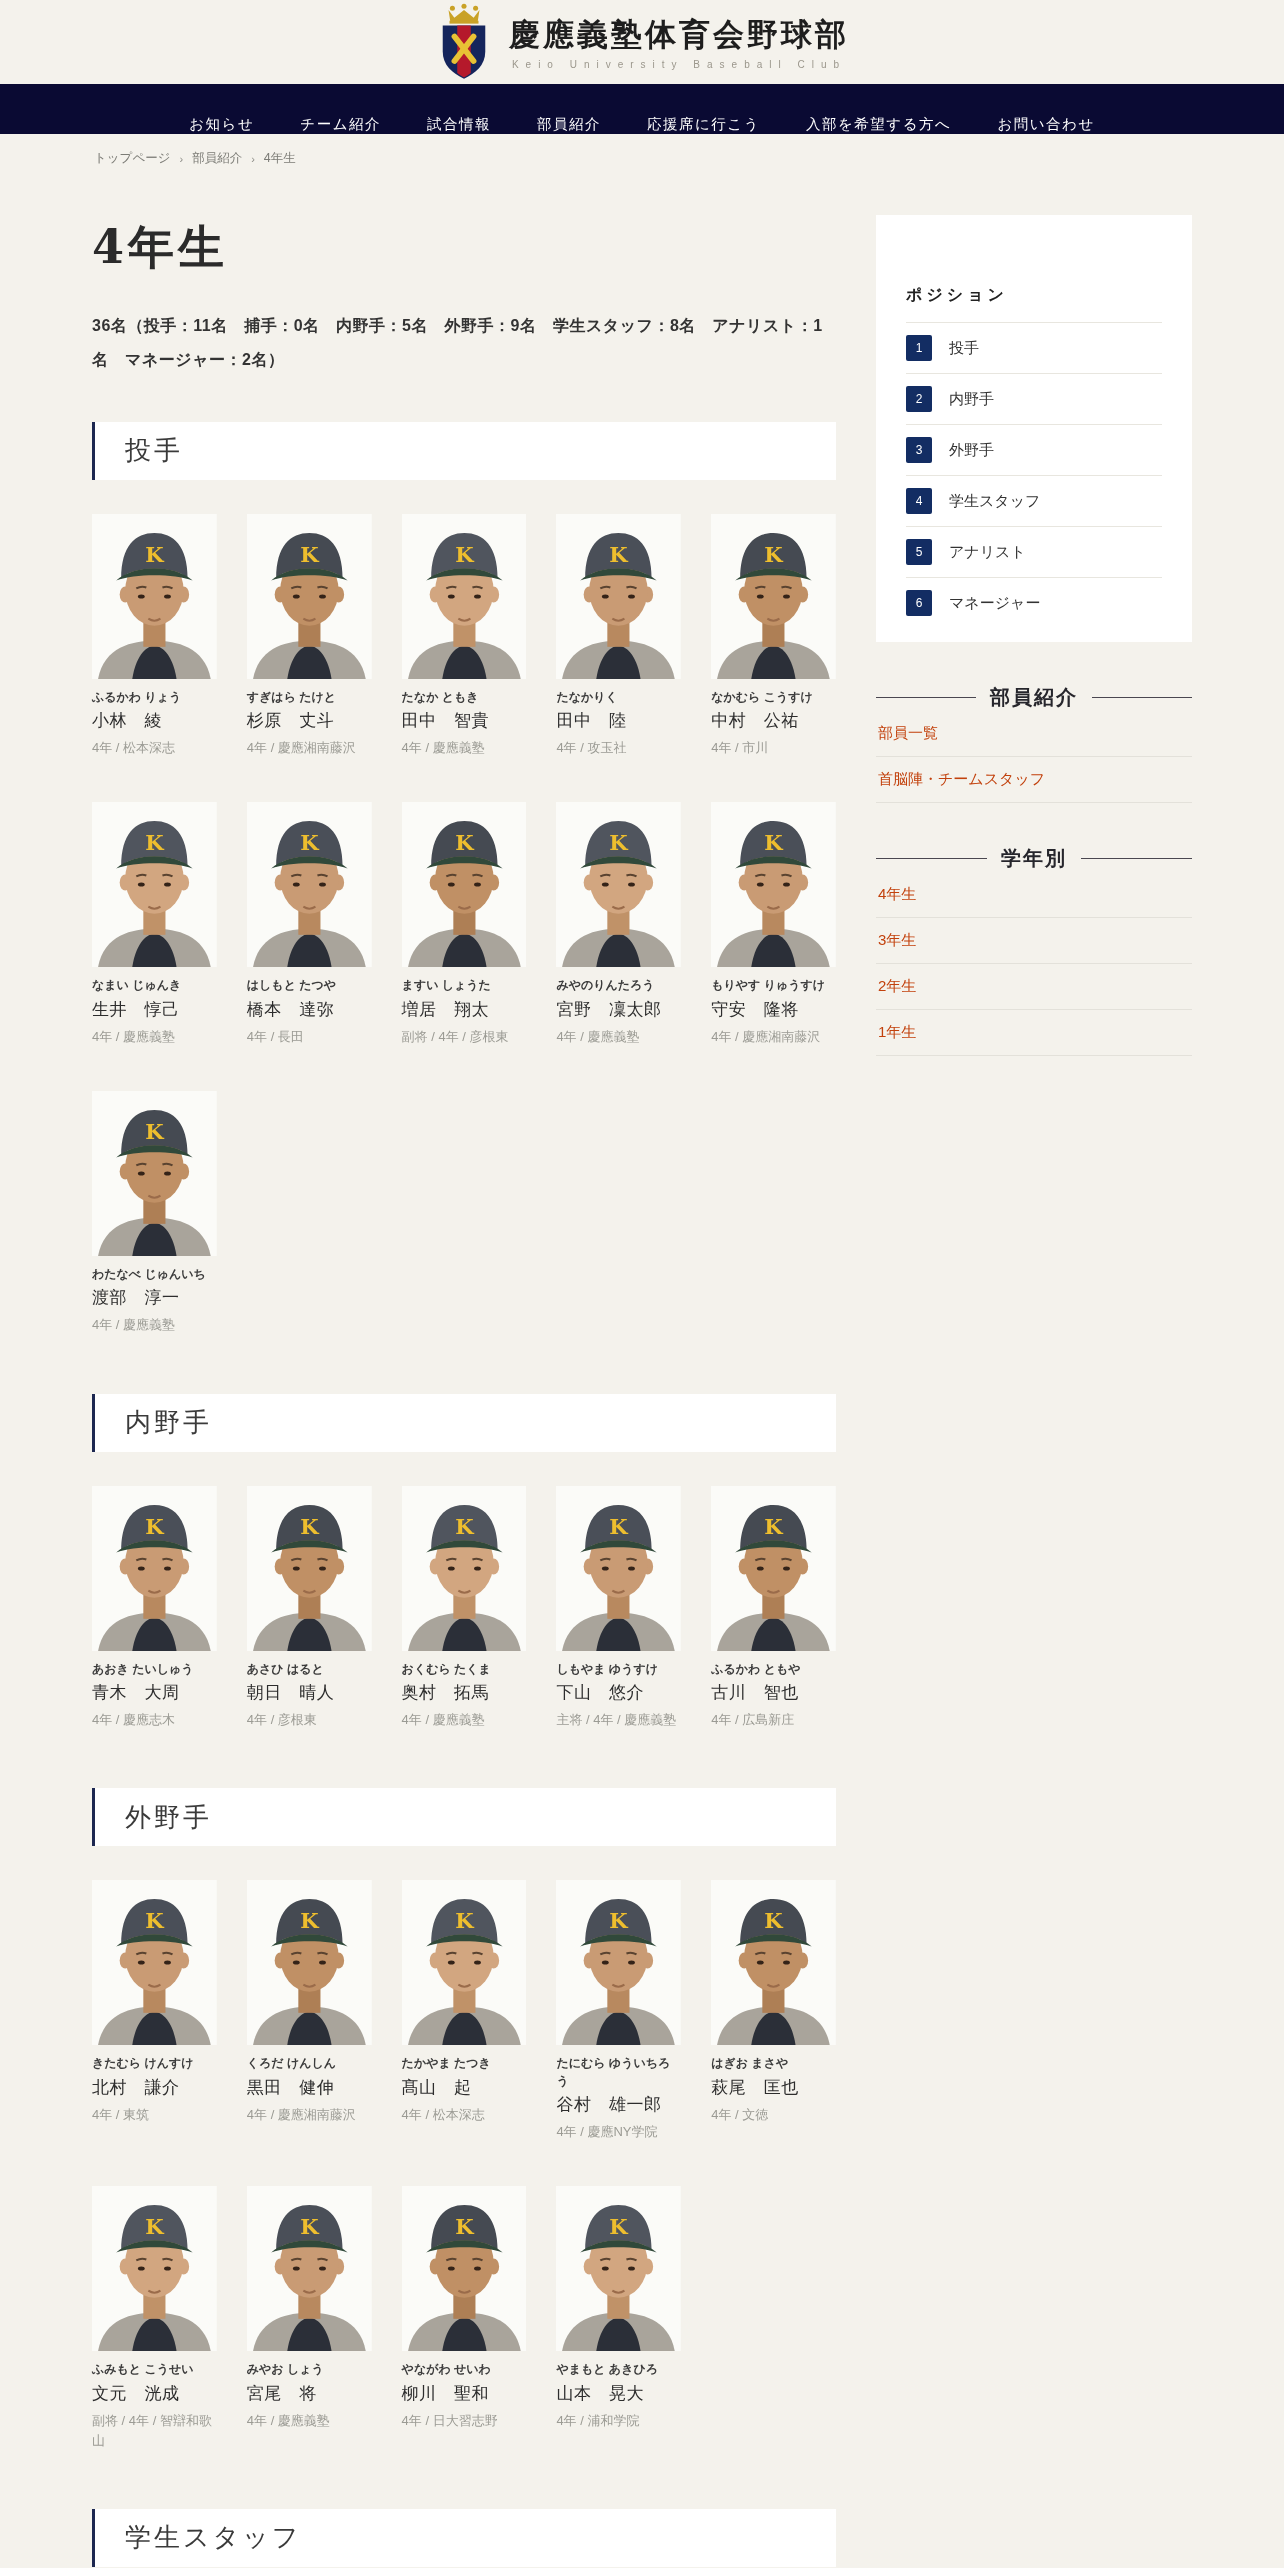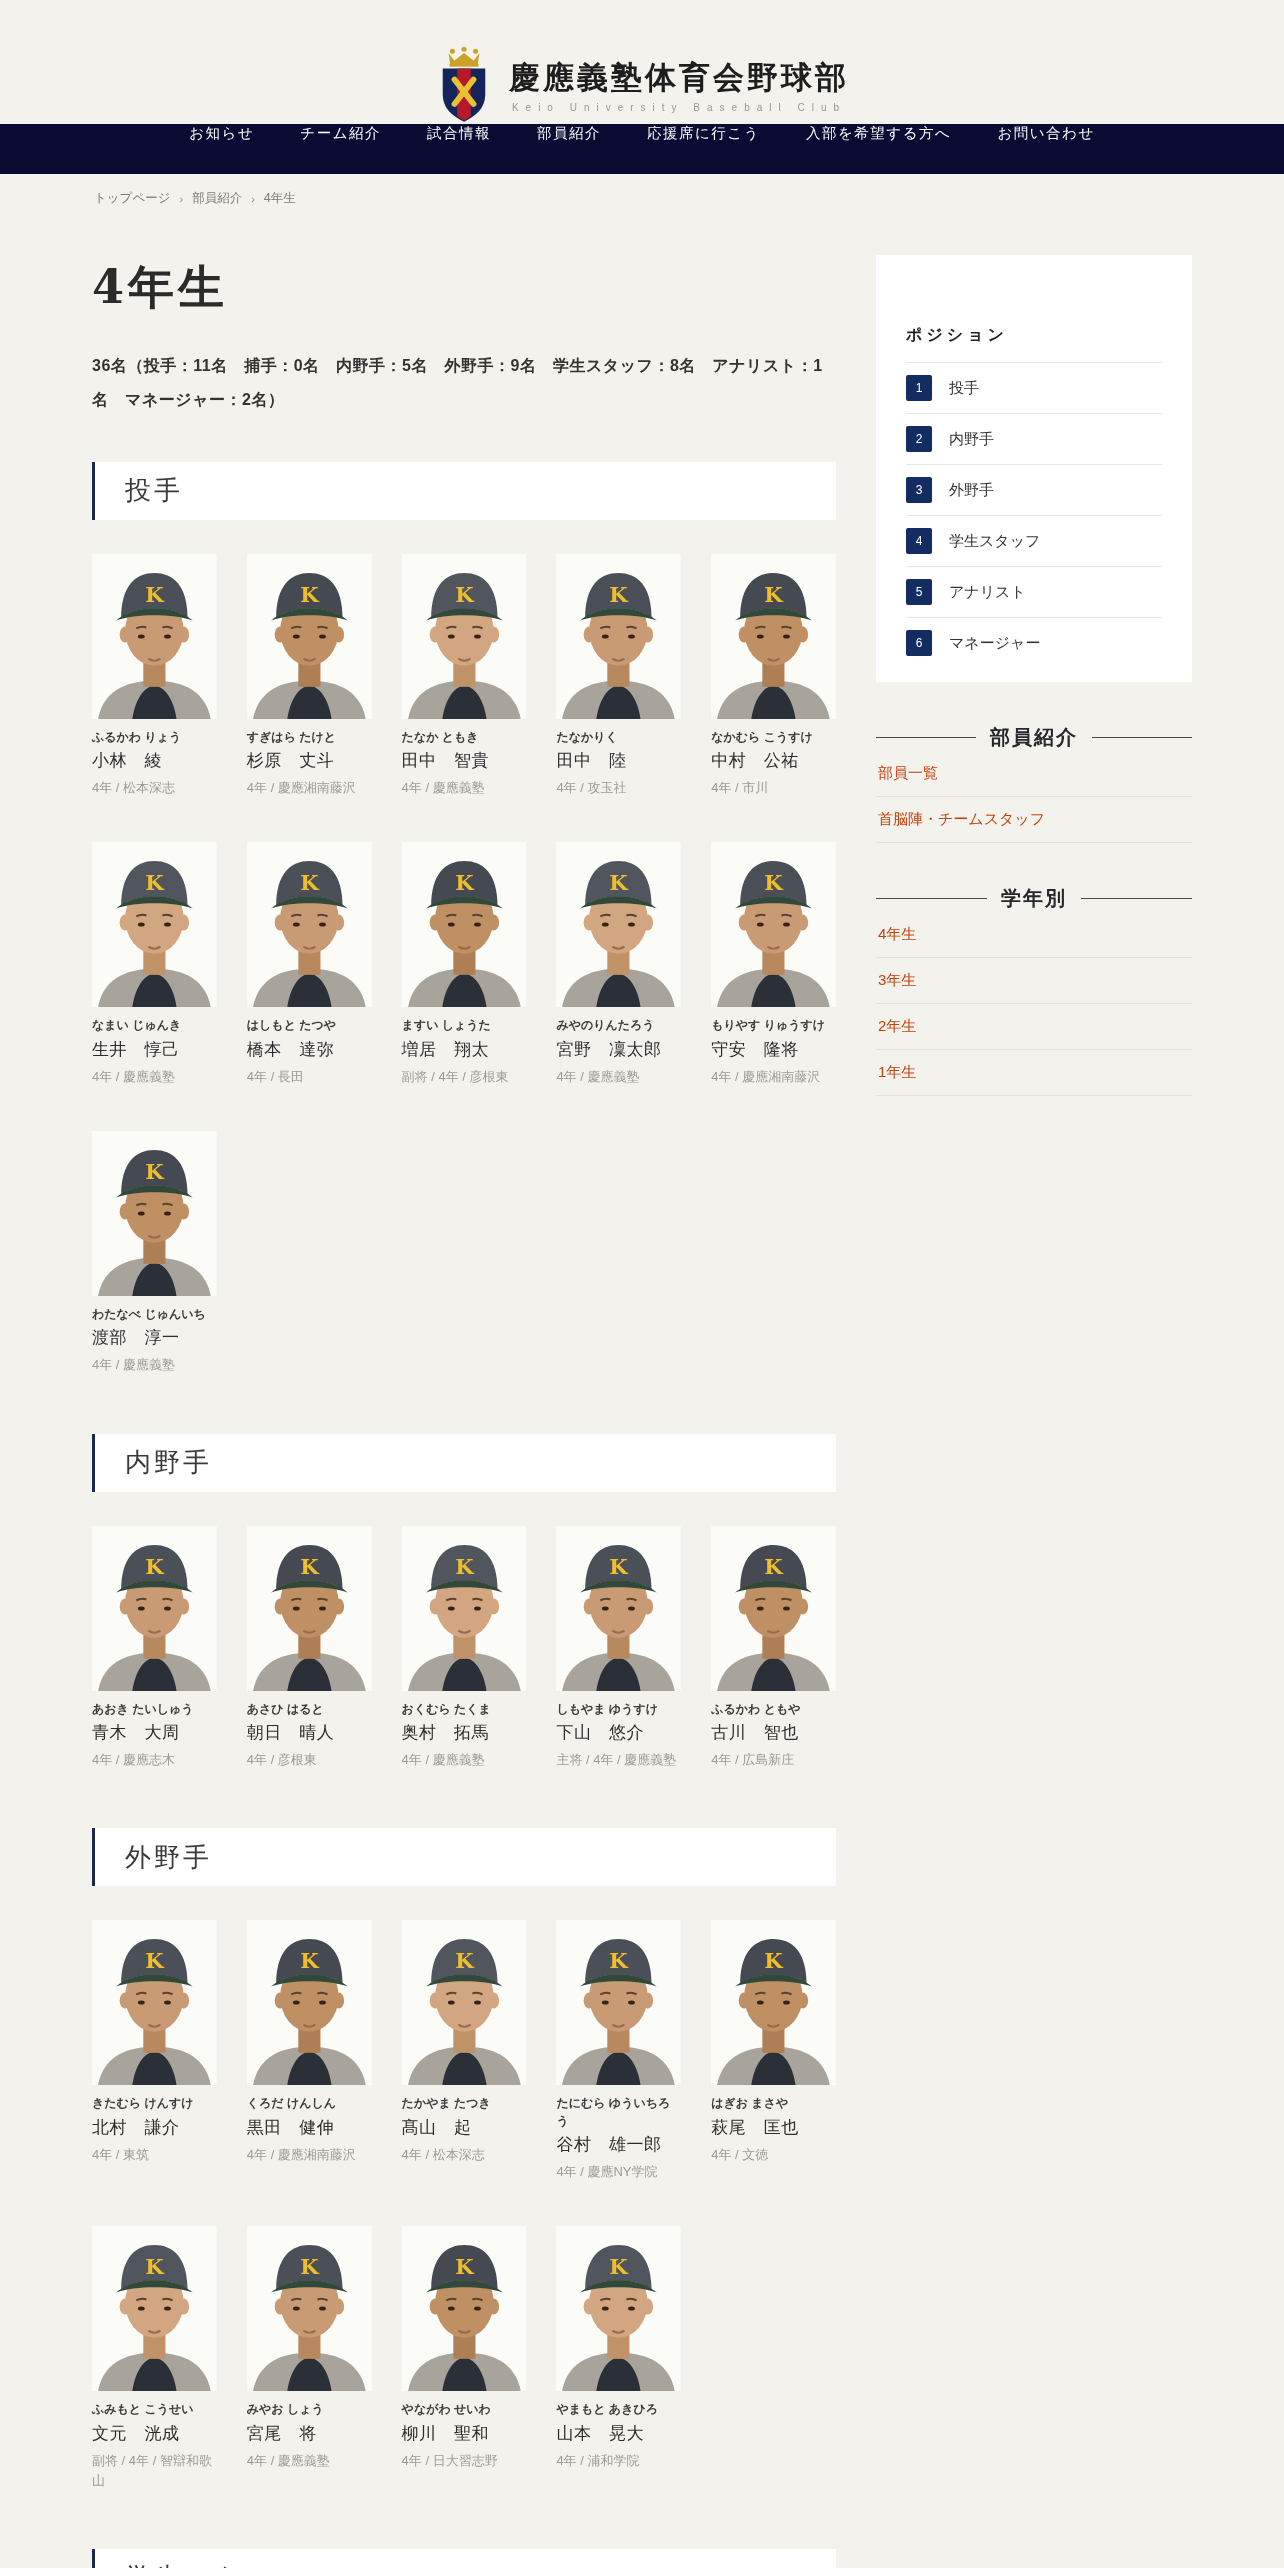--- a/index.html
+++ b/index.html
@@ -6,28 +6,28 @@
   html,body { width:1284px; }
   body {
     height:2568px; overflow:hidden;
     background:#f4f2ec;
     font-family:"Liberation Sans","DejaVu Sans",sans-serif;
     color:#333;
   }
   a { text-decoration:none; color:inherit; cursor:pointer; }
 
   
-  .site-header { height:124px; display:flex; align-items:flex-end; justify-content:center; }
+  .site-header { height:84px; display:flex; align-items:center; justify-content:center; }
   .logo-wrap { display:flex; align-items:center; gap:16px; }
   .logo-text { text-align:center; }
   .site-title { font-family:"DejaVu Serif","Liberation Serif",serif; font-size:31px; font-weight:700; color:#1e1e1e; letter-spacing:3px; }
   .site-subtitle { margin-top:3px; font-size:10px; letter-spacing:7px; color:#9b978c; }
 
   
-  .main-nav { height:50px; background:#0a0a33; display:flex; align-items:flex-start; justify-content:center; gap:46px; }
+  .main-nav { height:50px; background:#0a0a33; display:flex; align-items:flex-end; justify-content:center; gap:46px; }
   .nav-item { color:#ffffff; font-size:14.5px; letter-spacing:1.5px; }
 
   
   .container { width:1100px; margin:0 auto; }
   .breadcrumb { padding:16px 0 0 2px; font-size:12.5px; color:#7c7c76; display:flex; align-items:center; gap:9px; }
   .breadcrumb .sep { font-size:11px; color:#8d8d87; }
   .columns { display:flex; gap:40px; align-items:flex-start; }
   .main-col { width:744px; }
   .sidebar { width:316px; margin-top:48px; }
 

